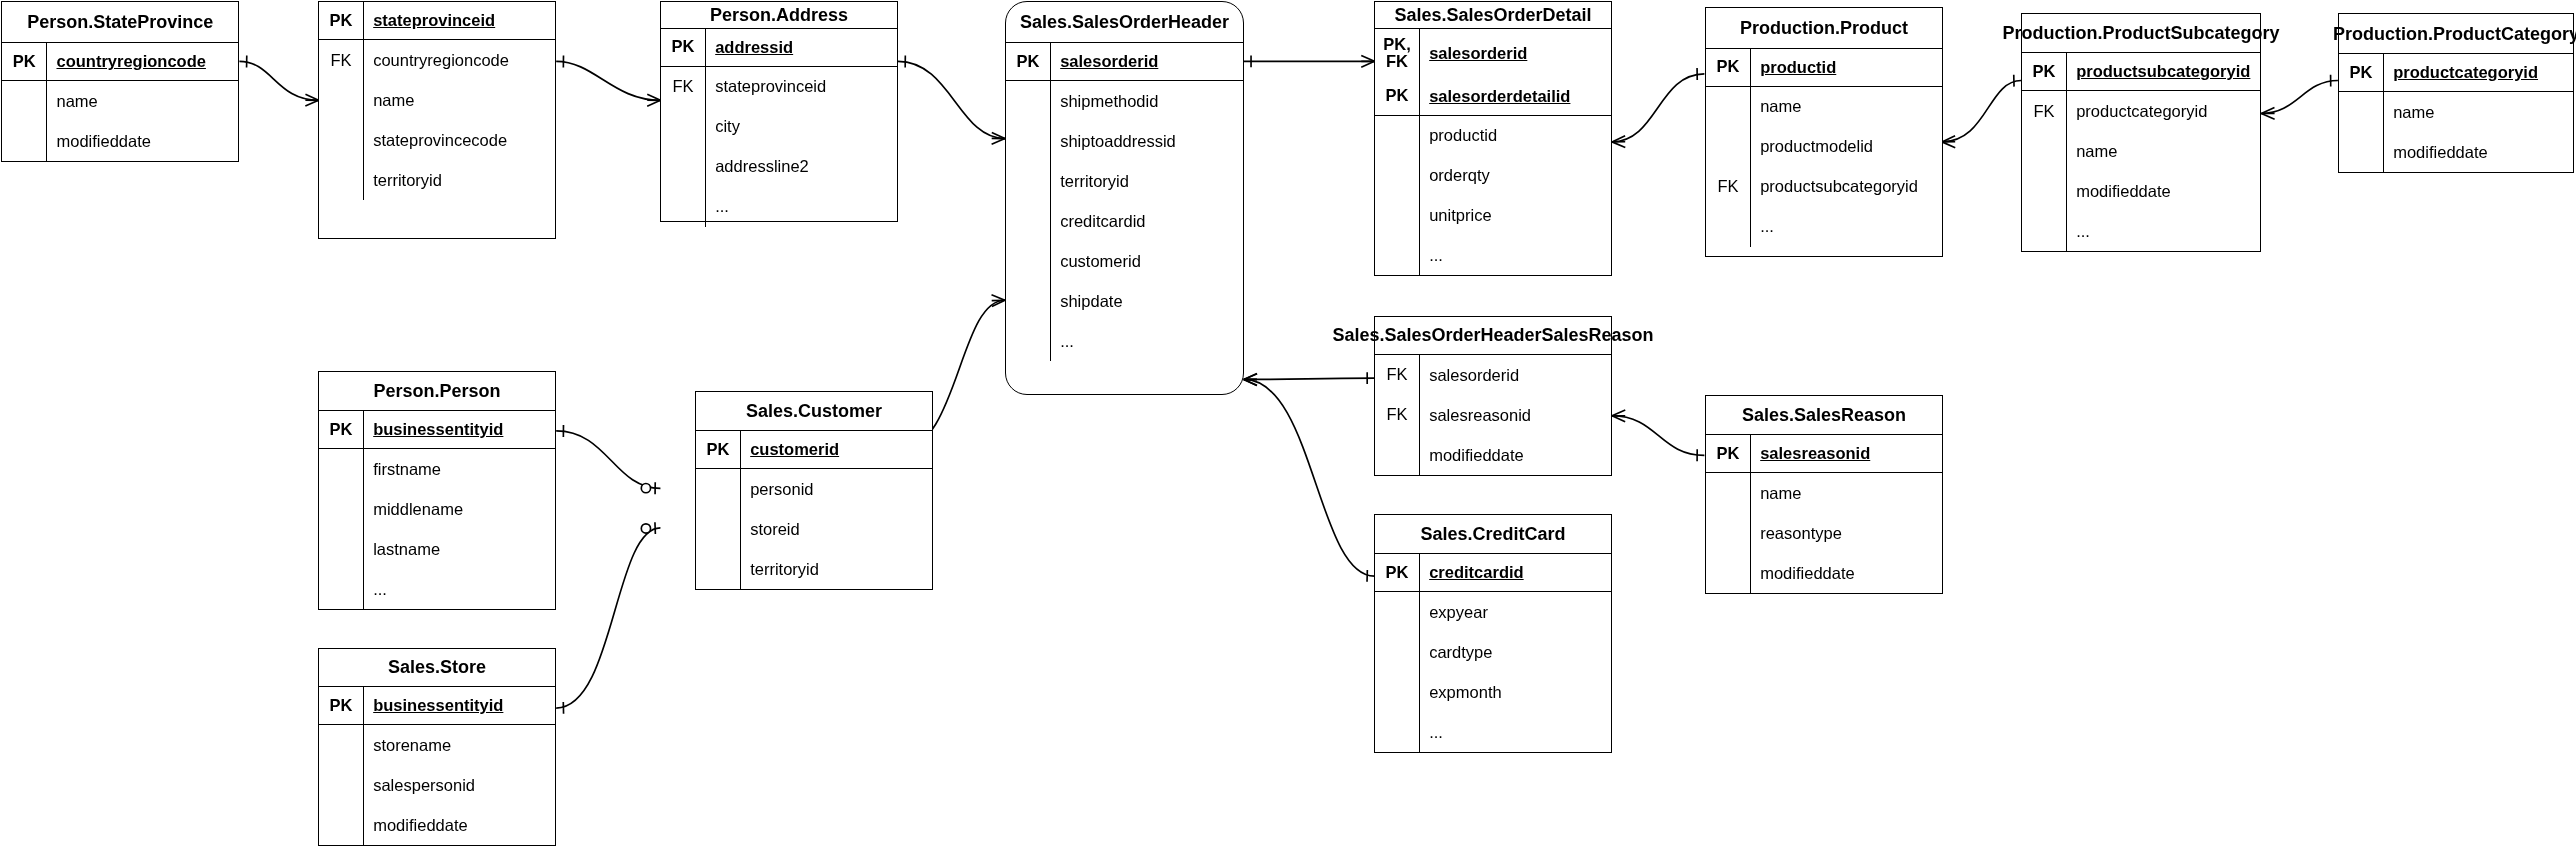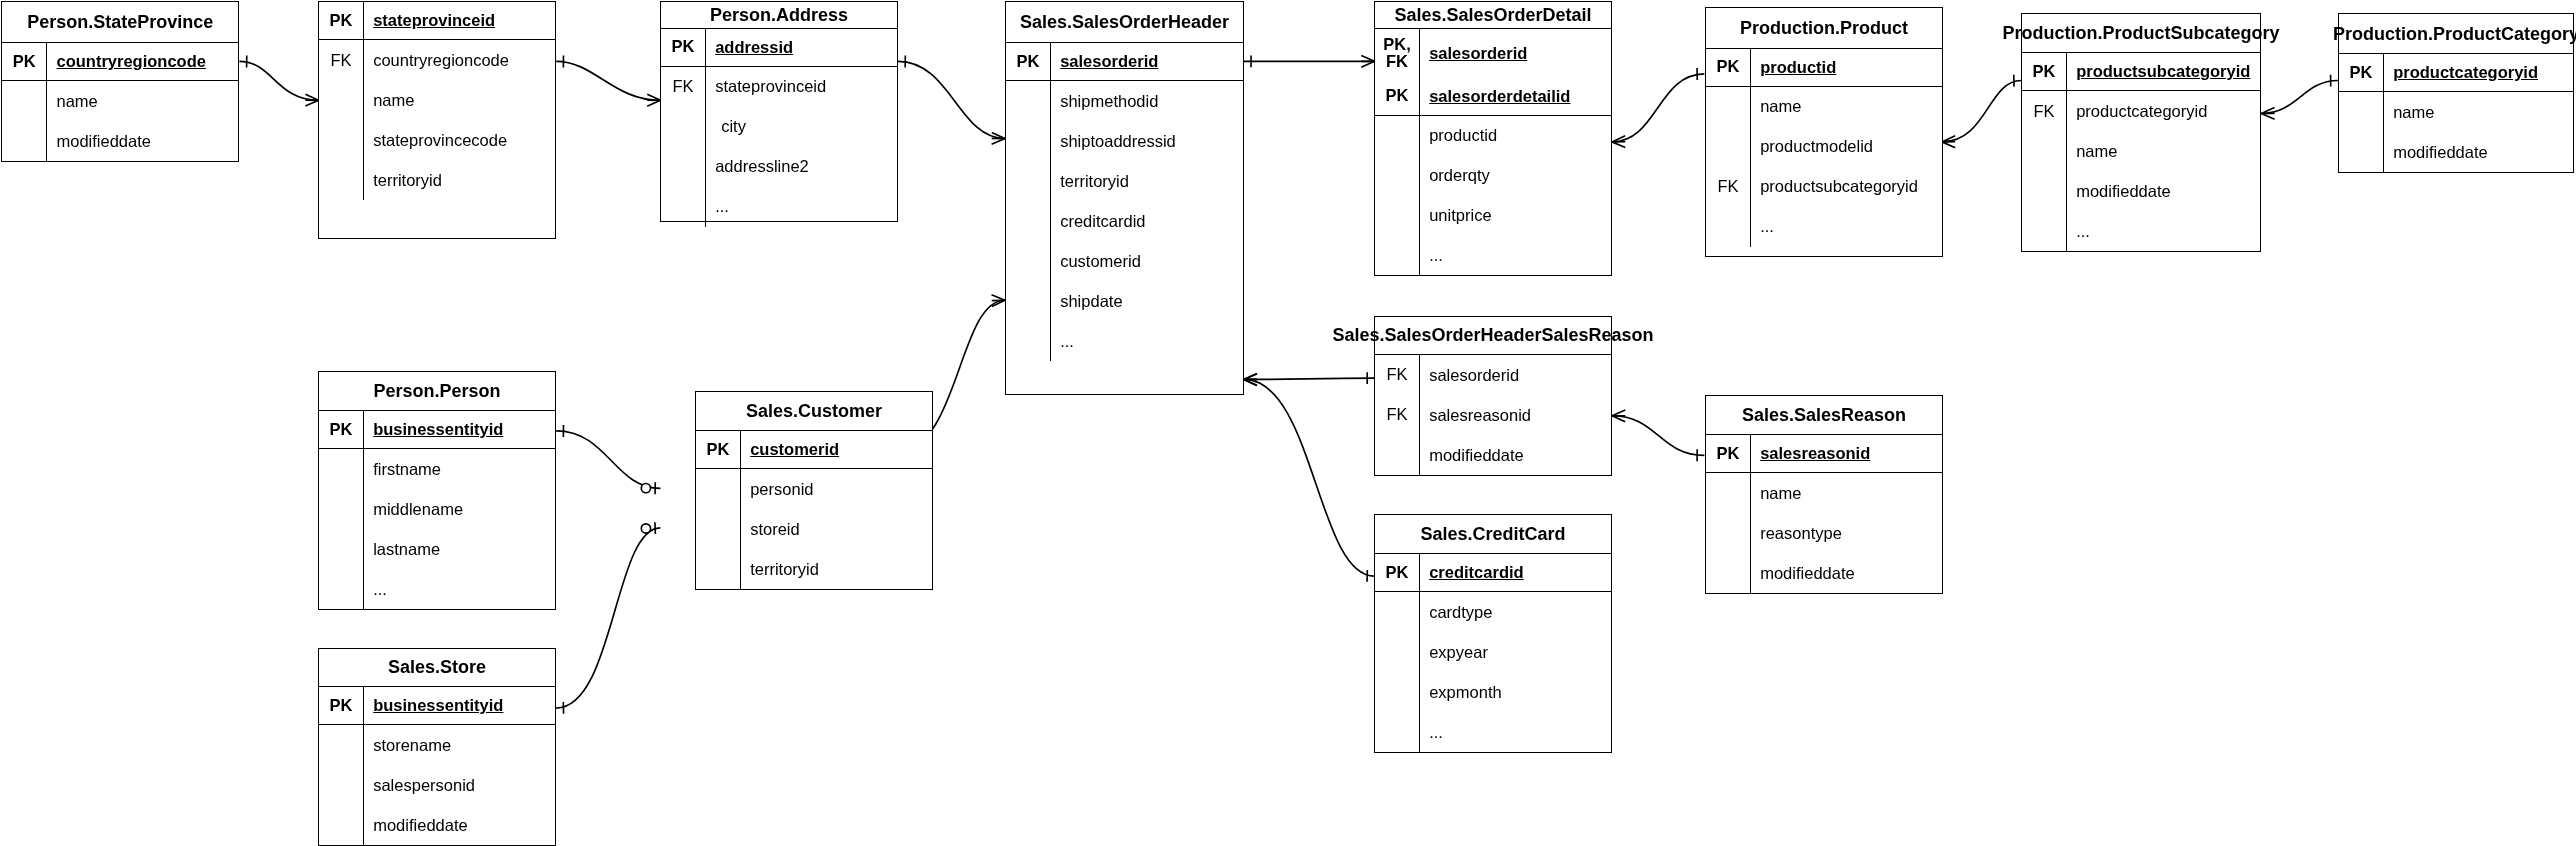--- a/index.html
+++ b/index.html
@@ -244,36 +244,36 @@
       <div class="rows">
         <div class="row pk-row" style="height: 38px;">
           <div class="keycol" style="width: 45px;">PK</div>
           <div class="namecol">addressid</div>
         </div>
         <div class="attrs-block">
           <div class="row attr-row" style="height: 40px;">
             <div class="keycol" style="width: 45px;">FK</div>
             <div class="namecol">stateprovinceid</div>
           </div>
-          <div class="row attr-row" style="height: 40px; gap: 6px;">
+          <div class="row attr-row" style="height: 40px;">
             <div class="keycol" style="width: 45px;"></div>
             <div class="namecol">city</div>
           </div>
           <div class="row attr-row" style="height: 40px;">
             <div class="keycol" style="width: 45px;"></div>
             <div class="namecol">addressline2</div>
           </div>
           <div class="row attr-row" style="height: 40px;">
             <div class="keycol" style="width: 45px;"></div>
             <div class="namecol">...</div>
           </div>
         </div>
       </div>
     </div>
-    <div class="entity" style="left: 1005px; top: 1.3px; width: 239px; height: 394px;">
+    <div class="entity" style="left: 1005px; top: 1.3px; width: 239px; height: 394px; border-radius: 22px;">
       <div class="entity-title" style="height: 41px;">Sales.SalesOrderHeader</div>
       <div class="rows">
         <div class="row pk-row" style="height: 38px;">
           <div class="keycol" style="width: 45px;">PK</div>
           <div class="namecol">salesorderid</div>
         </div>
         <div class="attrs-block">
           <div class="row attr-row" style="height: 40px;">
             <div class="keycol" style="width: 45px;"></div>
             <div class="namecol">shipmethodid</div>
@@ -540,25 +540,25 @@
     <div class="entity" style="left: 1374px; top: 514px; width: 238px; height: 239px;">
       <div class="entity-title" style="height: 41px;">Sales.CreditCard</div>
       <div class="rows">
         <div class="row pk-row" style="height: 38px;">
           <div class="keycol" style="width: 45px;">PK</div>
           <div class="namecol">creditcardid</div>
         </div>
         <div class="attrs-block">
           <div class="row attr-row" style="height: 40px;">
             <div class="keycol" style="width: 45px;"></div>
+            <div class="namecol">expyear</div>
+          </div>
+          <div class="row attr-row" style="height: 40px;">
+            <div class="keycol" style="width: 45px;"></div>
             <div class="namecol">cardtype</div>
-          </div>
-          <div class="row attr-row" style="height: 40px;">
-            <div class="keycol" style="width: 45px;"></div>
-            <div class="namecol">expyear</div>
           </div>
           <div class="row attr-row" style="height: 40px;">
             <div class="keycol" style="width: 45px;"></div>
             <div class="namecol">expmonth</div>
           </div>
           <div class="row attr-row" style="height: 40px;">
             <div class="keycol" style="width: 45px;"></div>
             <div class="namecol">...</div>
           </div>
         </div>

